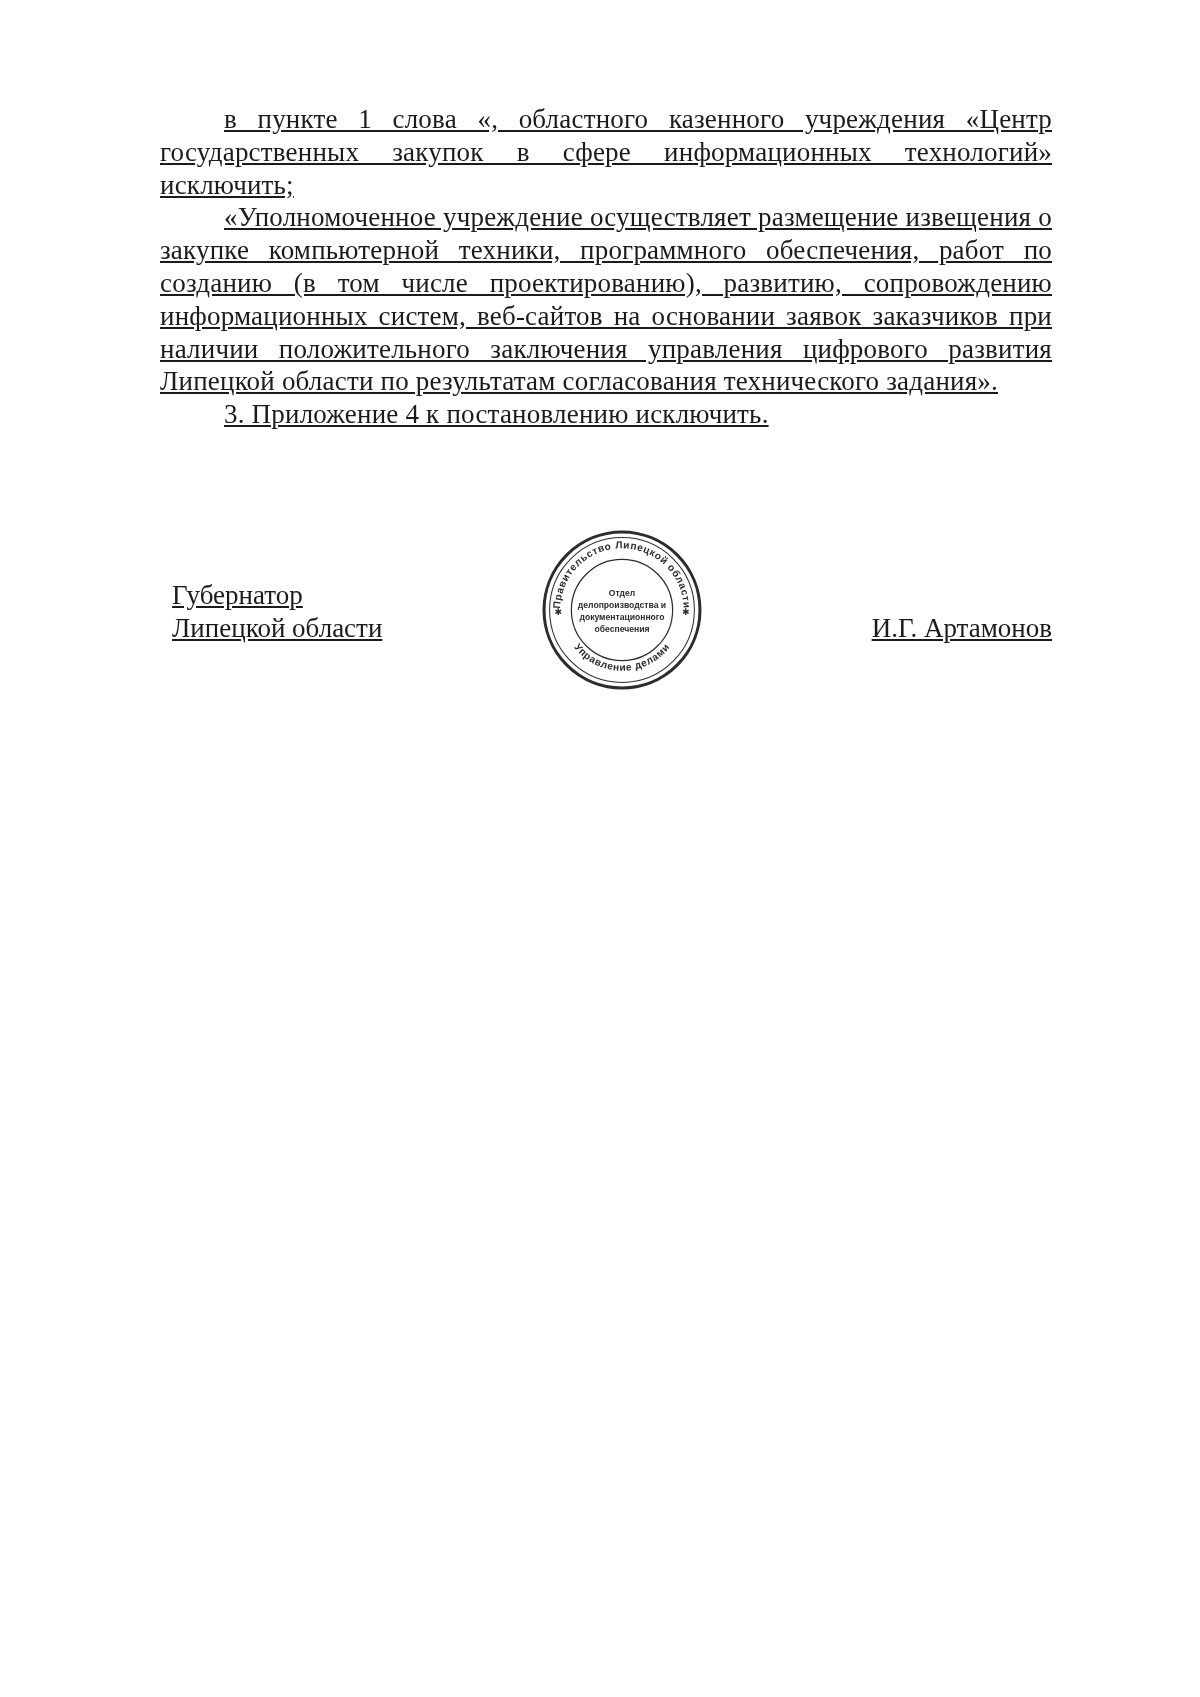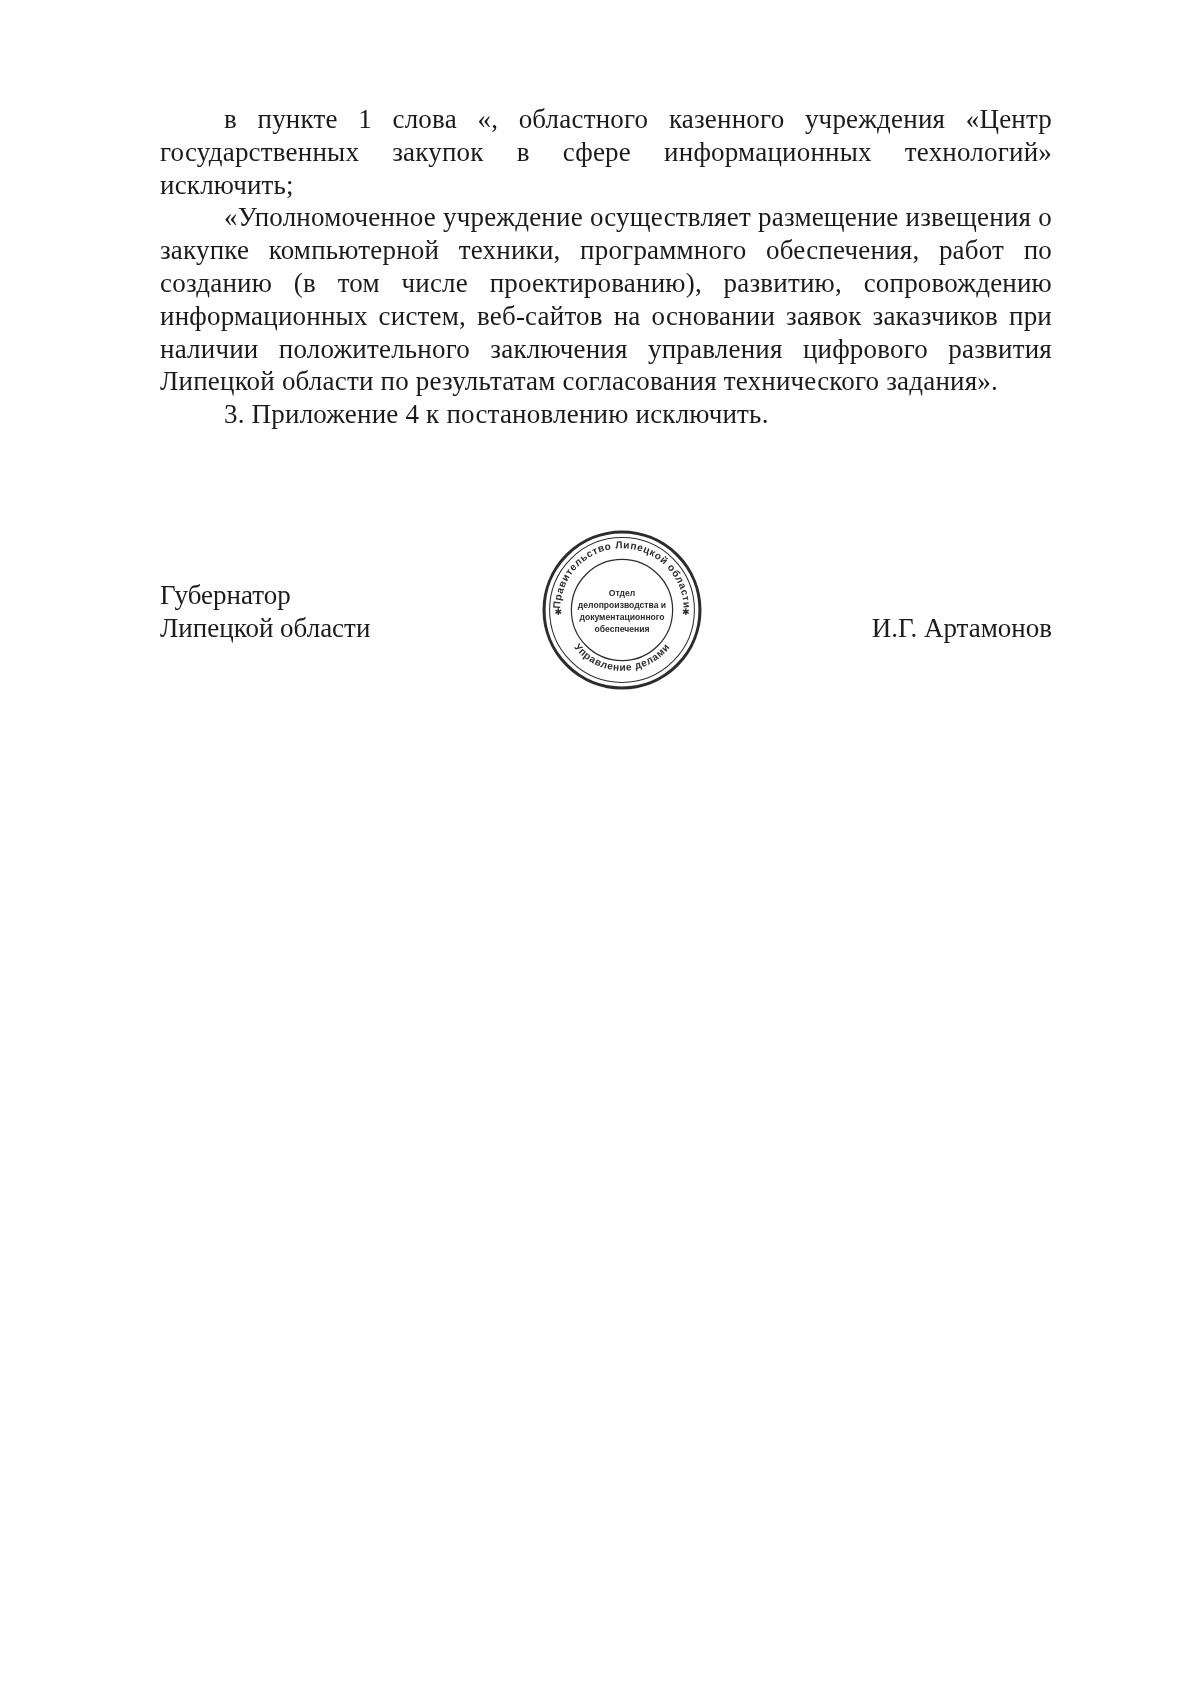--- a/index.html
+++ b/index.html
@@ -18,37 +18,40 @@
     padding: 103px 148px 40px 160px;
     overflow: hidden;
   }
   .para {
     margin: 0;
     font-size: 27px;
     line-height: 1.215;
     text-align: justify;
     text-indent: 64px;
     letter-spacing: 0.2px;
+    text-decoration: underline;
   }
   .signature-row {
     position: relative;
     margin-top: 118px;
     height: 330px;
     font-size: 27px;
   }
   .sig-left {
     position: absolute;
-    left: 0;
+    left: 12px;
     top: 30px;
     line-height: 1.22;
+    text-decoration: underline;
   }
   .sig-name {
     position: absolute;
     right: 0;
     top: 64px;
+    text-decoration: underline;
   }
   .stamp {
     position: absolute;
     left: 381px;
     top: -20px;
   }
   .stamp-ring-text {
     font-family: "Liberation Sans", "DejaVu Sans", sans-serif;
     font-size: 10px;
     font-weight: bold;

